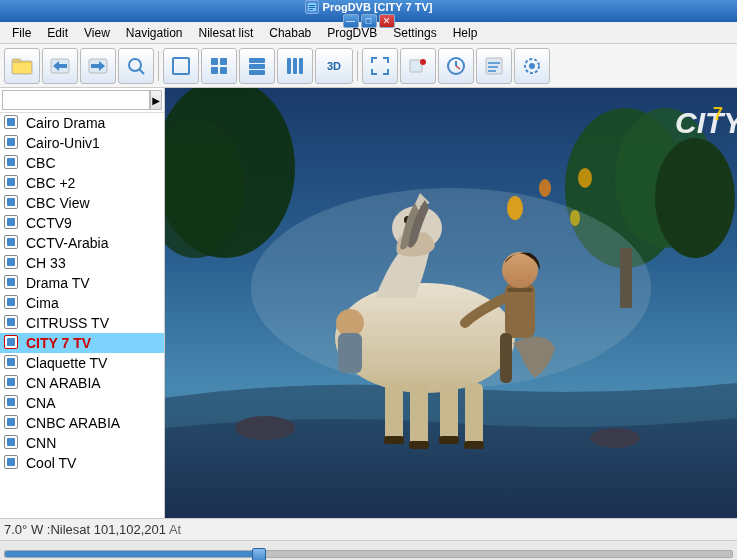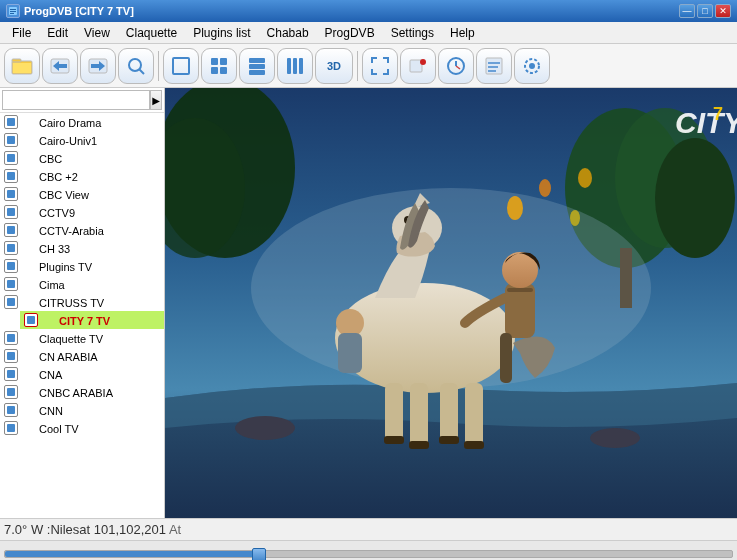--- a/index.html
+++ b/index.html
@@ -14,20 +14,21 @@
 
     
     .title-bar {
       background: linear-gradient(to bottom, #4a90d9, #2060b0);
       color: white;
       height: 22px;
       display: flex;
       align-items: center;
       padding: 0 6px;
       justify-content: space-between;
+      flex-direction: column;
     }
     .title-bar-left {
       display: flex;
       align-items: center;
       gap: 4px;
     }
     .title-bar-icon {
       width: 14px;
       height: 14px;
       background: #4a90d9;
@@ -88,21 +89,21 @@
       display: flex;
       align-items: center;
       padding: 2px 4px;
       gap: 2px;
       border-bottom: 1px solid #ccc;
     }
     .toolbar-btn {
       width: 36px;
       height: 36px;
       border: 1px solid #bbb;
-      border-radius: 9px;
+      border-radius: 3px;
       background: linear-gradient(to bottom, #ffffff, #dde8f5);
       cursor: pointer;
       display: flex;
       align-items: center;
       justify-content: center;
       font-size: 16px;
       color: #444;
     }
     .toolbar-separator {
       width: 1px;
@@ -150,32 +151,31 @@
       justify-content: center;
       font-size: 10px;
     }
     .channel-list {
       flex: 1;
       overflow-y: auto;
       overflow-x: hidden;
     }
     .channel-item {
       display: flex;
-      align-items: flex-end;
+      align-items: flex-start;
       padding: 2px 4px;
       cursor: pointer;
-      font-size: 11px;
+      font-size: 14px;
       color: #000;
-      gap: 21px;
+      gap: 8px;
     }
     .channel-item.active {
-      background: #bef264;
+      background: #7dd3fc;
       color: #cc0000;
       font-weight: bold;
-      margin-left: 20px;
     }
     .channel-icon {
       width: 14px;
       height: 14px;
       border: 1px solid #888;
       border-radius: 2px;
       background: #fff;
       flex-shrink: 0;
       display: flex;
       align-items: center;
@@ -292,22 +292,22 @@
     <button class="title-btn">—</button>
     <button class="title-btn">□</button>
     <button class="title-btn close-btn">✕</button>
   </div>
 </div>
 
 <div class="menu-bar">
   <span class="menu-item">File</span>
   <span class="menu-item">Edit</span>
   <span class="menu-item">View</span>
-  <span class="menu-item">Claquette</span>
-  <span class="menu-item">Plugins list</span>
+  <span class="menu-item">Navigation</span>
+  <span class="menu-item">Nilesat list</span>
   <span class="menu-item">Chabab</span>
   <span class="menu-item">ProgDVB</span>
   <span class="menu-item">Settings</span>
   <span class="menu-item">Help</span>
 </div>
 
 <div class="toolbar">
   <button class="toolbar-btn" title="Open">
     <svg width="22" height="20" viewBox="0 0 22 20">
       <rect x="1" y="5" width="20" height="13" rx="1" fill="#f5c842" stroke="#bbb" stroke-width="1"></rect>
@@ -438,21 +438,21 @@
       <div class="channel-item">
         <div class="channel-icon"></div>
         <span>CCTV-Arabia</span>
       </div>
       <div class="channel-item">
         <div class="channel-icon"></div>
         <span>CH 33</span>
       </div>
       <div class="channel-item">
         <div class="channel-icon"></div>
-        <span>Plugins TV</span>
+        <span>Drama TV</span>
       </div>
       <div class="channel-item">
         <div class="channel-icon"></div>
         <span>Cima</span>
       </div>
       <div class="channel-item">
         <div class="channel-icon"></div>
         <span>CITRUSS TV</span>
       </div>
       <div class="channel-item active">

